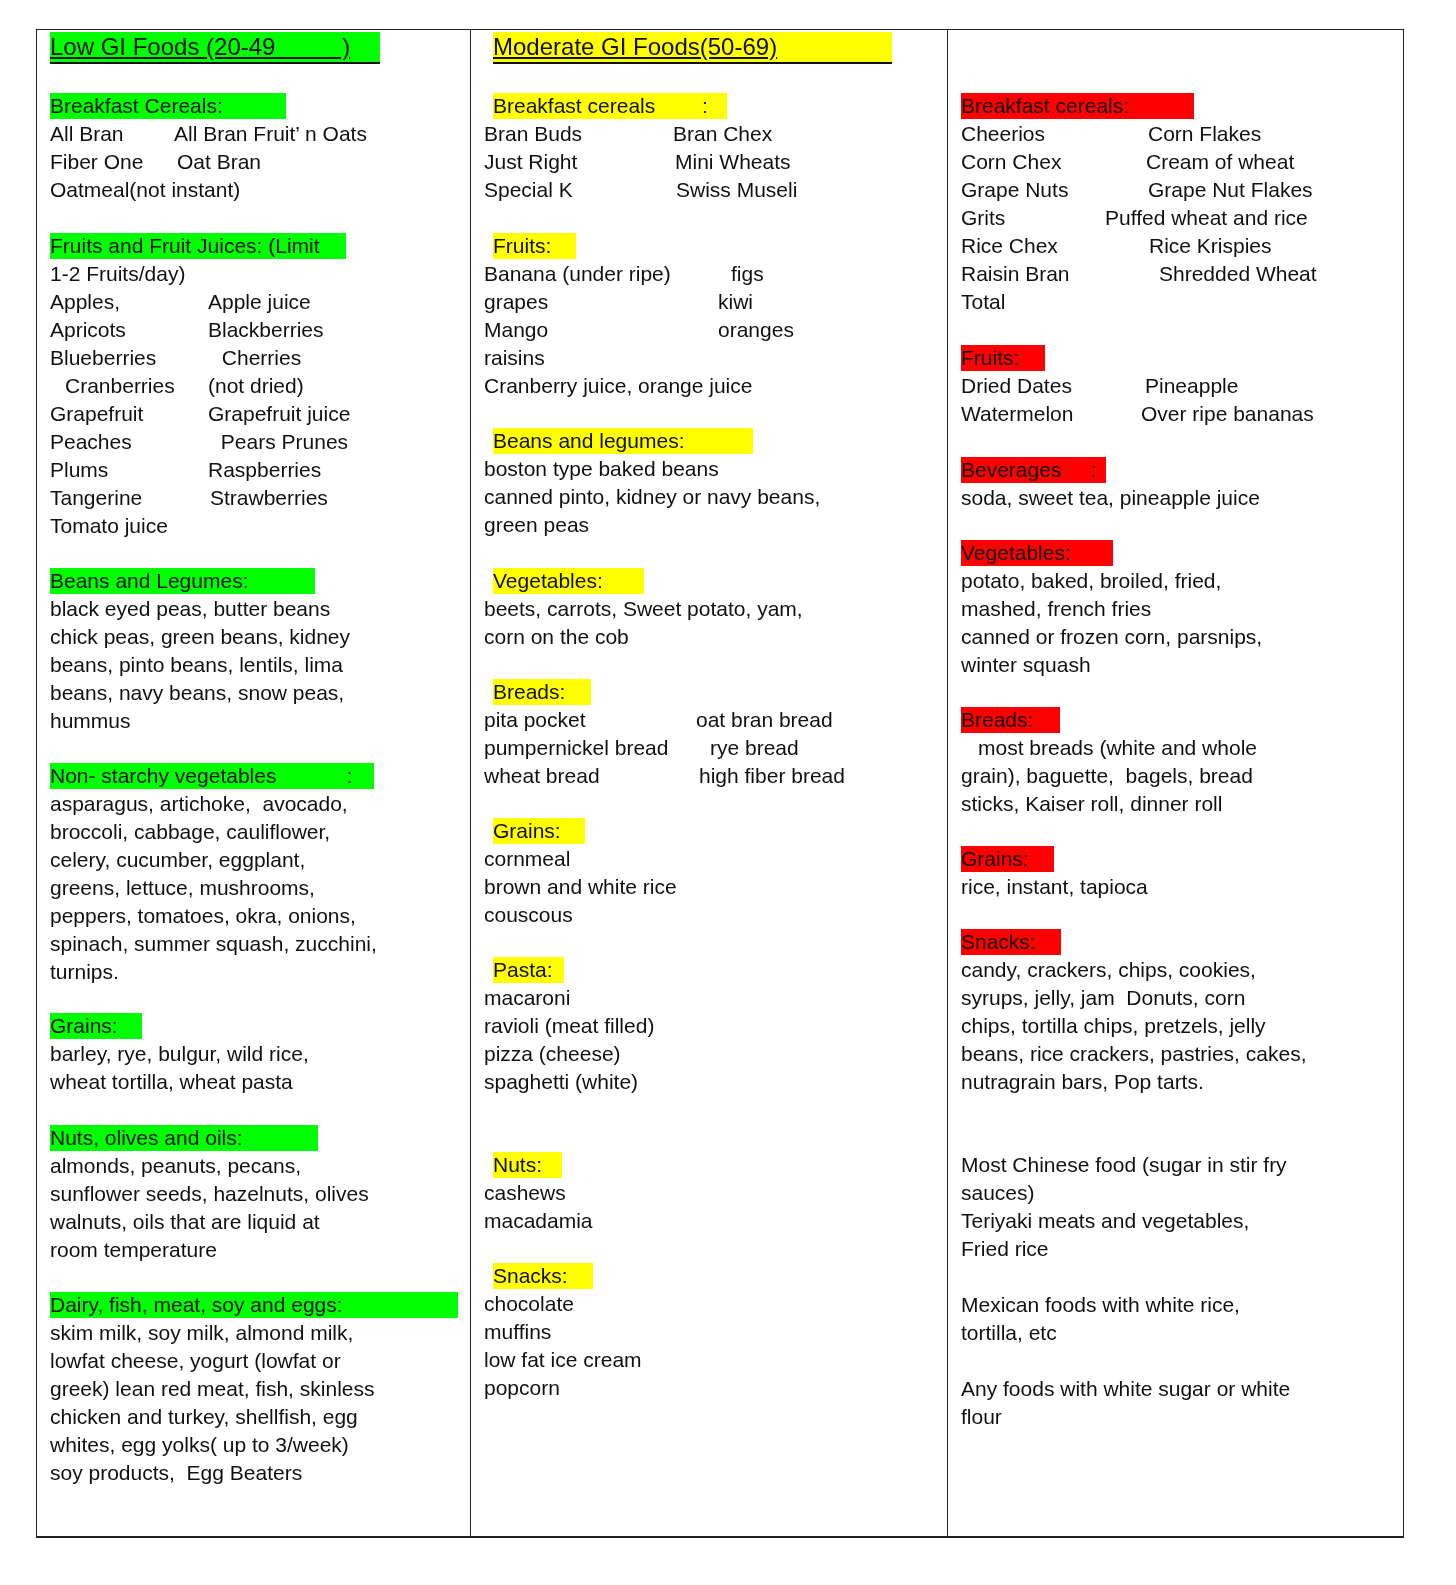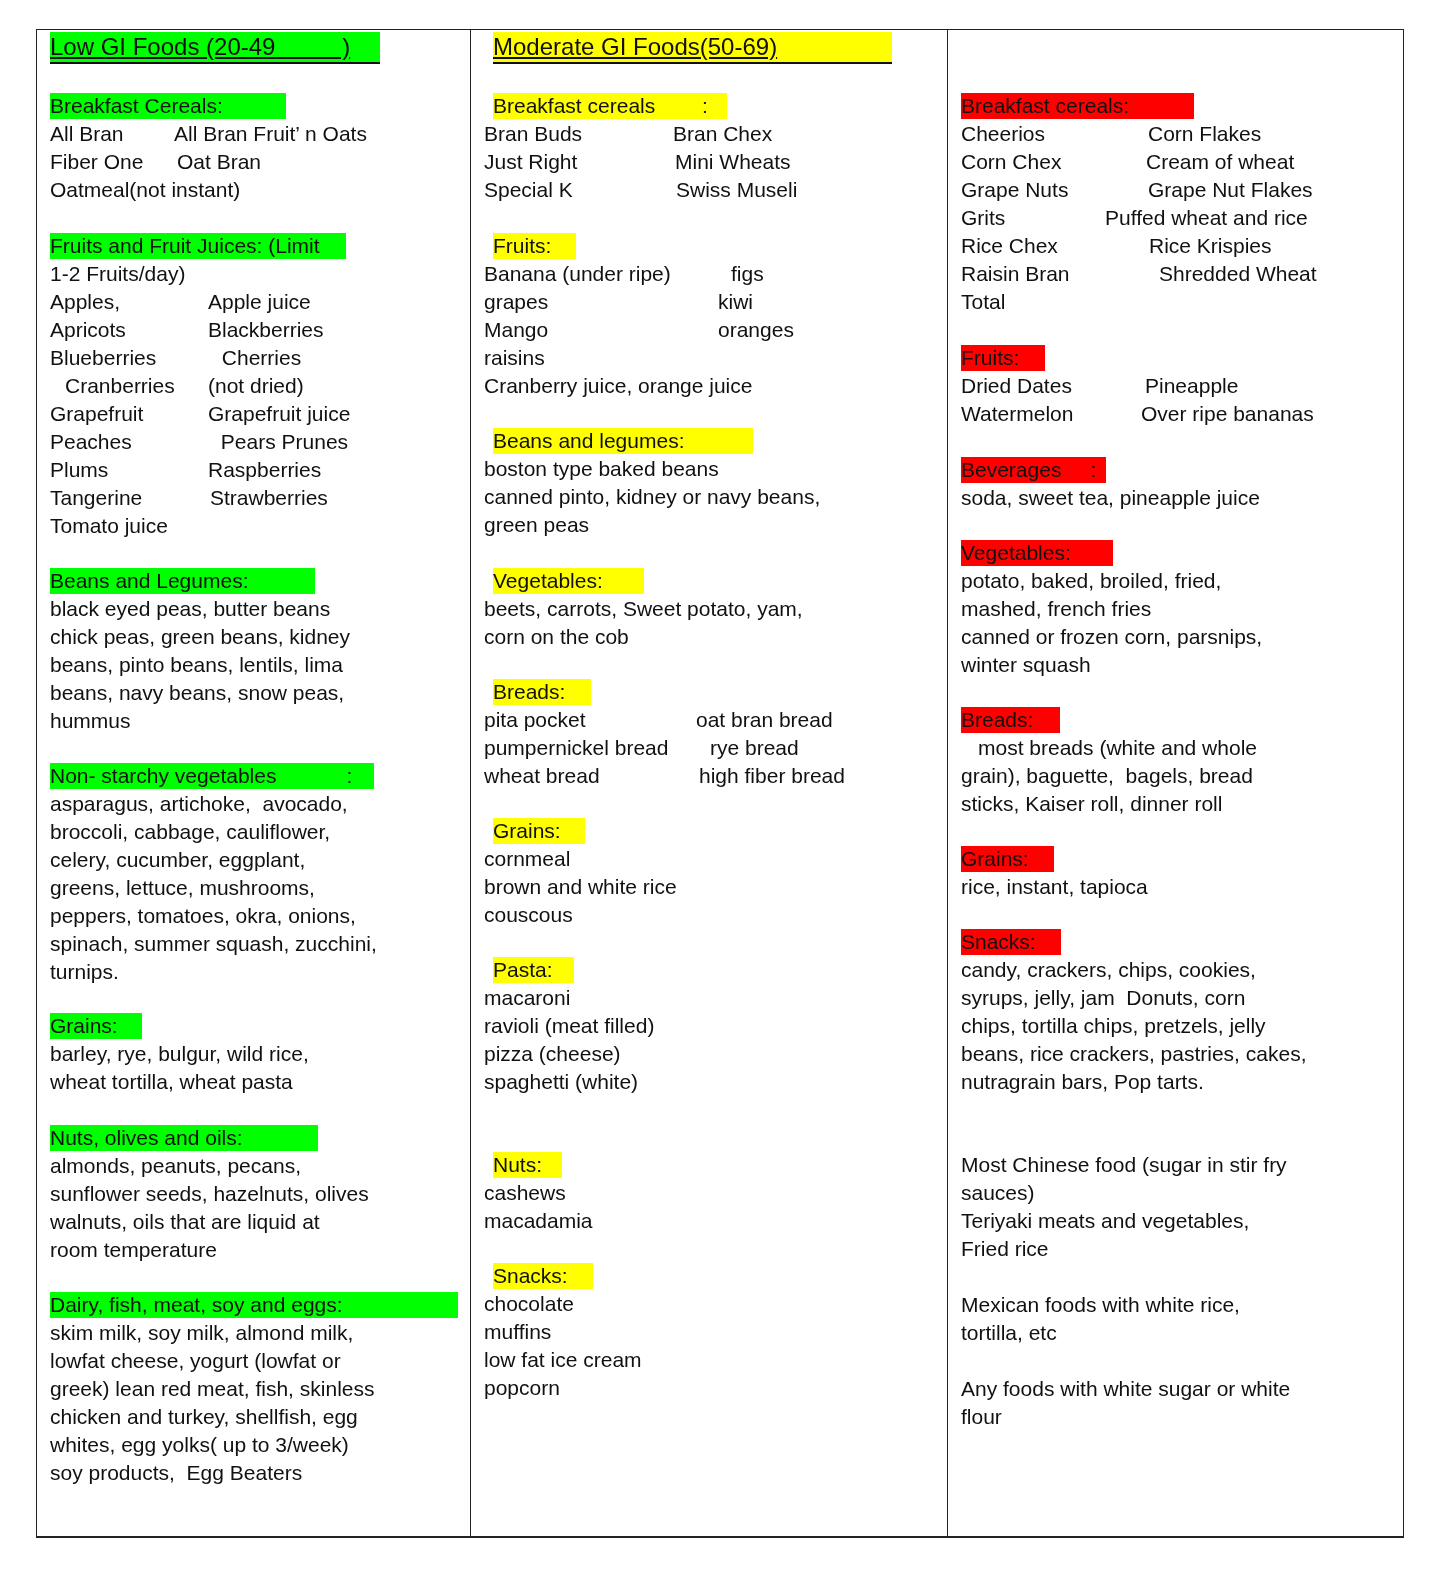--- a/index.html
+++ b/index.html
@@ -106,21 +106,21 @@
       <div class="line" style="left: 13px; top: 676px;">pita pocket</div>
       <div class="line" style="left: 225px; top: 676px;">oat bran bread</div>
       <div class="line" style="left: 13px; top: 704px;">pumpernickel bread</div>
       <div class="line" style="left: 239px; top: 704px;">rye bread</div>
       <div class="line" style="left: 13px; top: 732px;">wheat bread</div>
       <div class="line" style="left: 228px; top: 732px;">high fiber bread</div>
       <div class="hdr hl-yellow" style="left: 13px; top: 788px; width: 92px;">Grains:</div>
       <div class="line" style="left: 13px; top: 815px;">cornmeal</div>
       <div class="line" style="left: 13px; top: 843px;">brown and white rice</div>
       <div class="line" style="left: 13px; top: 871px;">couscous</div>
-      <div class="hdr hl-yellow" style="left: 13px; top: 927px; width: 81px;">Pasta:</div>
+      <div class="hdr hl-yellow" style="left: 13px; top: 927px; width: 71px;">Pasta:</div>
       <div class="line" style="left: 13px; top: 954px;">macaroni</div>
       <div class="line" style="left: 13px; top: 982px;">ravioli (meat filled)</div>
       <div class="line" style="left: 13px; top: 1010px;">pizza (cheese)</div>
       <div class="line" style="left: 13px; top: 1038px;">spaghetti (white)</div>
       <div class="hdr hl-yellow" style="left: 13px; top: 1122px; width: 69px;">Nuts:</div>
       <div class="line" style="left: 13px; top: 1149px;">cashews</div>
       <div class="line" style="left: 13px; top: 1177px;">macadamia</div>
       <div class="hdr hl-yellow" style="left: 13px; top: 1233px; width: 100px;">Snacks:</div>
       <div class="line" style="left: 13px; top: 1260px;">chocolate</div>
       <div class="line" style="left: 13px; top: 1288px;">muffins</div>

